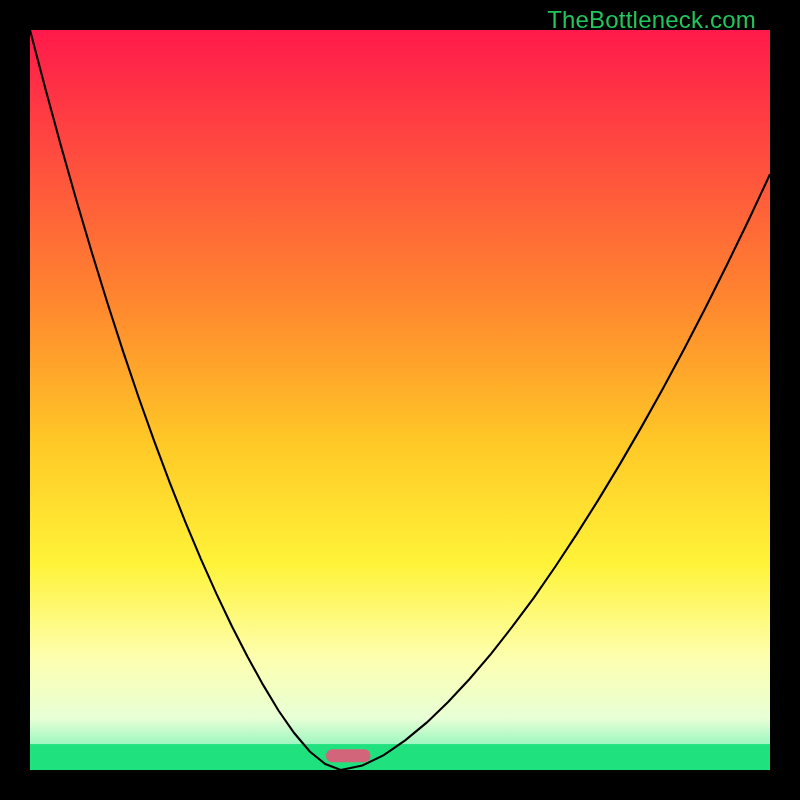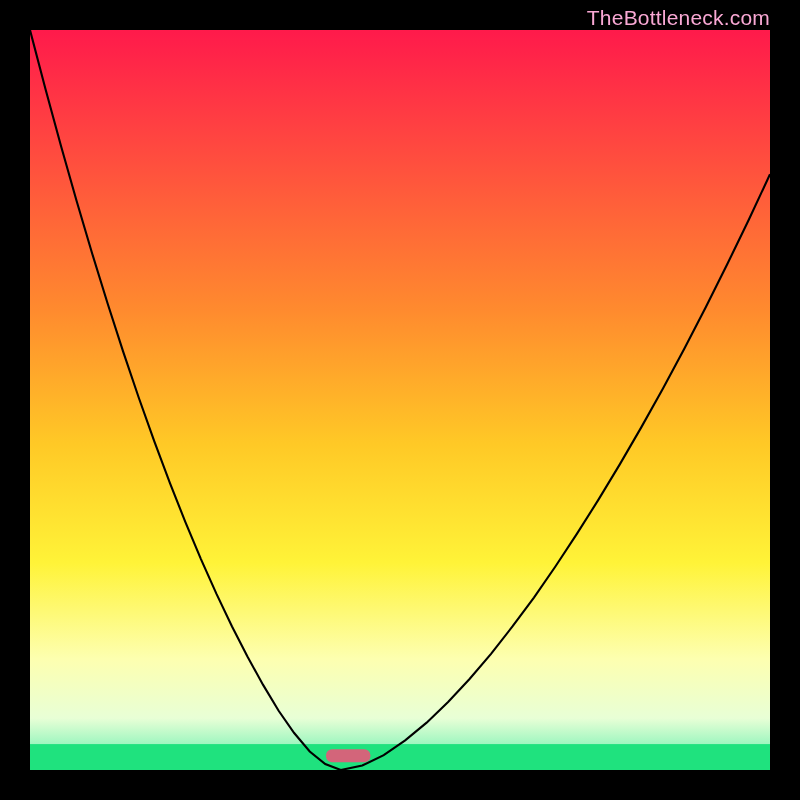--- a/index.html
+++ b/index.html
@@ -22,23 +22,23 @@
   .plot {
     position: absolute;
     left: 0;
     top: 0;
     width: 740px;
     height: 740px;
   }
   .watermark {
     position: absolute;
     top: 6px;
-    right: 30px;
-    color: #f9a8d4;
-    font-size: 21px;
+    right: 44px;
+    color: #22c55e;
+    font-size: 24px;
     letter-spacing: 0.2px;
   }
   svg { display: block; }
 </style>
 </head>
 <body>
 
 <div class="watermark">TheBottleneck.com</div>
 
 <div class="frame">

